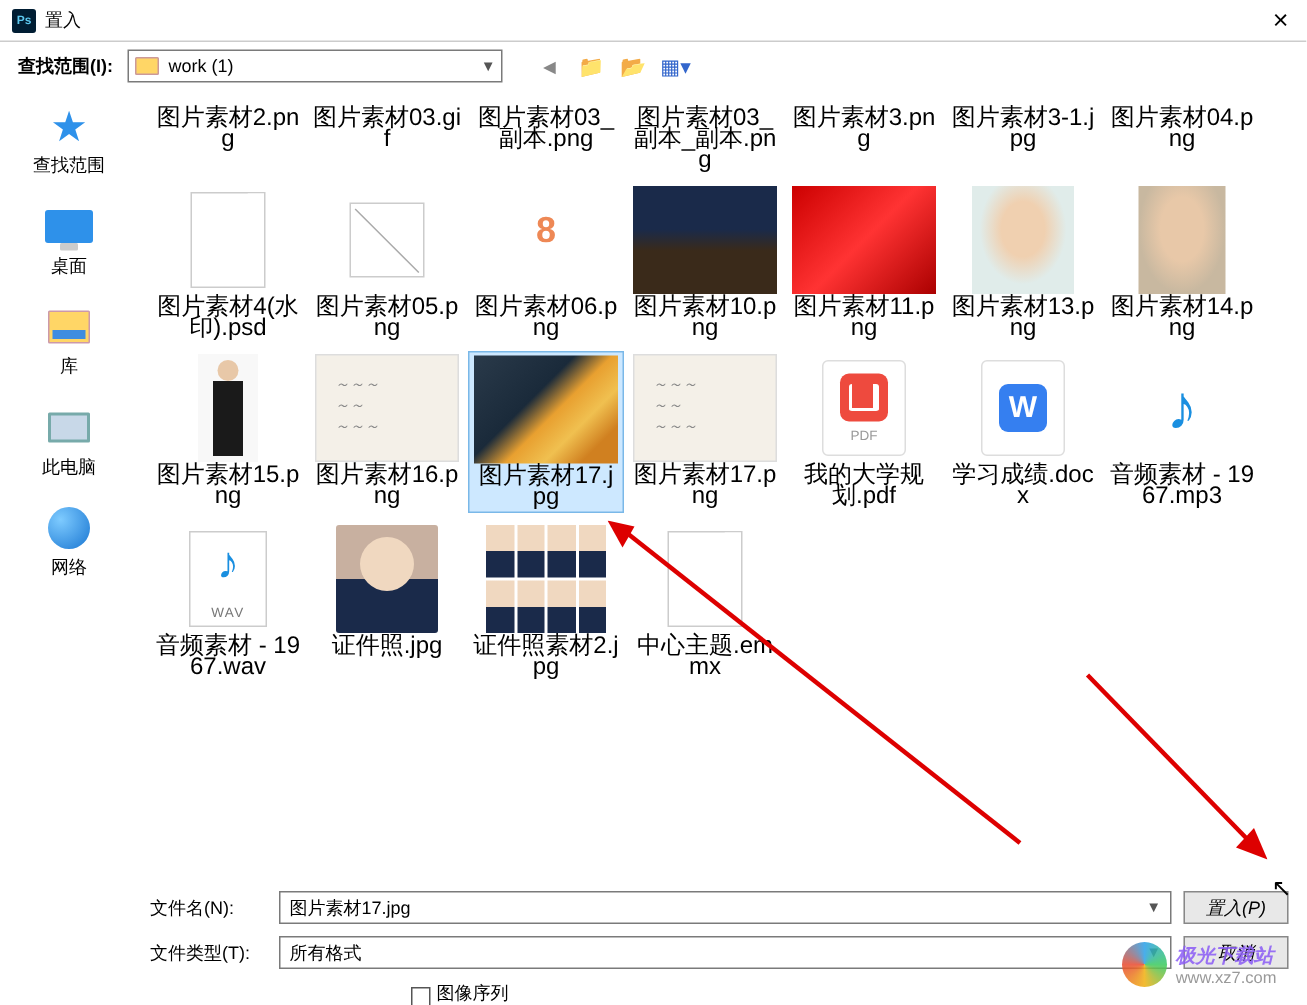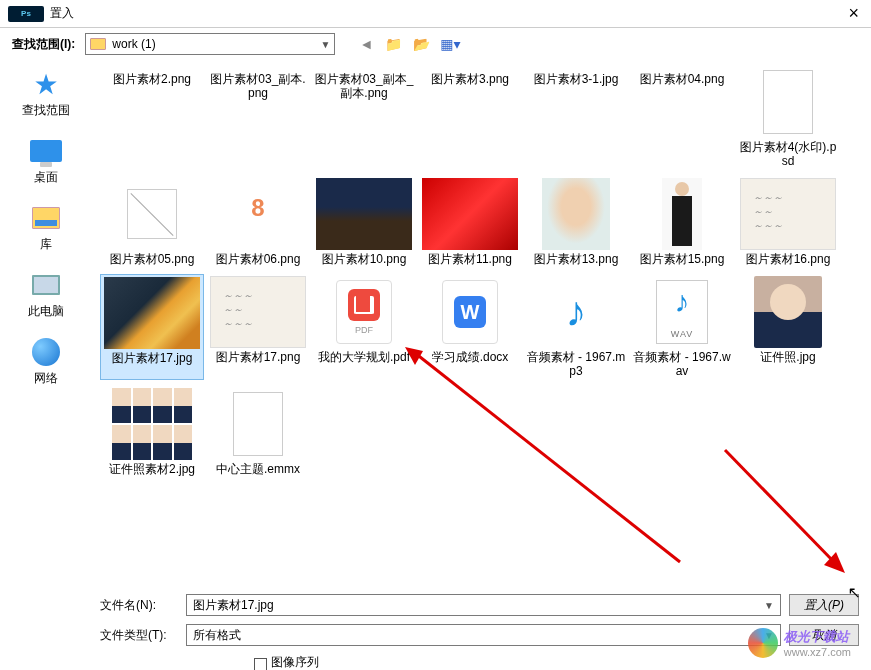--- a/index.html
+++ b/index.html
@@ -1,18 +1,18 @@
 <!DOCTYPE html>
 <html><head>
   <meta charset="utf-8">
   <style>
     * { margin: 0; padding: 0; box-sizing: border-box; font-family: "Microsoft YaHei", "SimSun", Arial, sans-serif; }
     body { width: 871px; height: 670px; background: #fff; font-size: 12px; overflow: hidden; position: relative; }
     .titlebar { height: 28px; display: flex; align-items: center; padding: 0 8px; border-bottom: 1px solid #ccc; }
-    .ps-icon { width: 36px; height: 16px; background: #001d33; color: #5cc8ef; font-size: 8px; font-weight: bold; display: flex; align-items: center; justify-content: center; border-radius: 2px; margin-right: 6px; }
+    .ps-icon { width: 16px; height: 16px; background: #001d33; color: #5cc8ef; font-size: 8px; font-weight: bold; display: flex; align-items: center; justify-content: center; border-radius: 2px; margin-right: 6px; }
     .title-text { flex: 1; }
     .close-x { font-size: 18px; cursor: pointer; padding: 0 4px; }
     .toolbar { height: 32px; display: flex; align-items: center; padding: 0 12px; gap: 6px; }
     .tb-label { margin-right: 4px; font-weight: bold; }
     .location-select { flex: 0 0 250px; height: 22px; border: 1px solid #7a7a7a; display: flex; align-items: center; padding: 0 4px; background: #fff; }
     .folder-ico { width: 16px; height: 12px; background: #ffd666; border: 1px solid #c99; margin-right: 6px; border-radius: 1px; }
     .dropdown-btn { margin-left: auto; font-size: 10px; color: #555; }
     .tb-icons { display: flex; gap: 10px; margin-left: 16px; align-items: center; }
     .tb-icon { width: 18px; height: 18px; display: flex; align-items: center; justify-content: center; font-size: 14px; }
     .main { display: flex; height: 530px; }
@@ -55,27 +55,27 @@
     .pdf-ico { width: 56px; height: 64px; background: #fff; border: 1px solid #ddd; border-radius: 4px; display: flex; flex-direction: column; align-items: center; justify-content: center; gap: 4px; }
     .pdf-badge { width: 32px; height: 32px; background: #ee4a3e; border-radius: 6px; display: flex; align-items: center; justify-content: center; color: #fff; font-size: 8px; }
     .pdf-badge::before { content: ""; width: 14px; height: 16px; border: 2px solid #fff; border-radius: 2px; border-top: none; border-right: 4px solid #fff; }
     .pdf-label { font-size: 9px; color: #999; }
     .docx-ico { width: 56px; height: 64px; background: #fff; border: 1px solid #ddd; border-radius: 4px; display: flex; align-items: center; justify-content: center; }
     .docx-badge { width: 32px; height: 32px; background: #357ff0; border-radius: 6px; color: #fff; font-size: 20px; font-weight: bold; display: flex; align-items: center; justify-content: center; }
     .music-ico { width: 56px; height: 56px; background: #fff; display: flex; align-items: center; justify-content: center; }
     .music-note { color: #1a8fe0; font-size: 42px; }
     .wav-ico { width: 52px; height: 64px; background: #fff; border: 1px solid #ccc; display: flex; flex-direction: column; align-items: center; justify-content: space-between; padding: 4px 0; }
     .wav-label { font-size: 9px; color: #777; letter-spacing: 1px; }
-    .flabel { text-align: center; font-size: 12px; line-height: 14px; max-width: 104px; word-break: break-all; }
+    .flabel { text-align: center; font-size: 16px; line-height: 14px; max-width: 104px; word-break: break-all; }
     .bottom { padding: 4px 12px 4px 100px; display: flex; flex-direction: column; gap: 8px; }
     .brow { display: flex; align-items: center; gap: 8px; }
     .blabel { width: 78px; }
     .binput { flex: 1; height: 22px; border: 1px solid #7a7a7a; padding: 0 6px; background: #fff; display: flex; align-items: center; justify-content: space-between; }
     .bbtn { width: 70px; height: 22px; border: 1px solid #888; background: #e8e8e8; cursor: pointer; font-size: 12px; font-style: italic; }
-    .checkbox-row { display: flex; align-items: flex-end; gap: 4px; margin-left: 68px; }
+    .checkbox-row { display: flex; align-items: flex-end; gap: 4px; margin-left: 88px; }
     .checkbox { width: 13px; height: 13px; border: 1px solid #555; }
     .arrow { position: absolute; pointer-events: none; z-index: 100; }
     .arrow1 { top: 347px; left: 405px; width: 280px; height: 220px; }
     .arrow2 { top: 445px; left: 720px; width: 125px; height: 130px; }
     .arrow1 line, .arrow2 line { stroke: #d00; stroke-width: 3; }
     .arrow1 polygon, .arrow2 polygon { fill: #d00; }
     .watermark { position: absolute; bottom: 12px; right: 20px; display: flex; align-items: center; gap: 6px; opacity: 0.85; }
     .wm-logo { width: 30px; height: 30px; border-radius: 50%; background: conic-gradient(#2aa0e8,#3aca60,#f0b010,#e84a30,#2aa0e8); }
     .wm-text { display: flex; flex-direction: column; font-size: 13px; }
     .wm-line1 { color: #8b5cf6; font-style: italic; font-weight: bold; }
@@ -143,20 +143,24 @@
 
   <div class="file-area">
     <div class="file-grid">
 
       <div class="file-item">
           <div class="thumb" style="height:4px"></div>
           <div class="flabel">图片素材2.png</div>
         </div>
       <div class="file-item">
           <div class="thumb" style="height:4px"></div>
+          <div class="flabel">图片素材03.gif</div>
+        </div>
+      <div class="file-item">
+          <div class="thumb" style="height:4px"></div>
           <div class="flabel">图片素材03_副本.png</div>
         </div>
       <div class="file-item">
           <div class="thumb" style="height:4px"></div>
           <div class="flabel">图片素材03_副本_副本.png</div>
         </div>
       <div class="file-item">
           <div class="thumb" style="height:4px"></div>
           <div class="flabel">图片素材3.png</div>
         </div>
@@ -197,20 +201,26 @@
           <div class="thumb">
             <div class="thumb-red"></div>
           </div>
           <div class="flabel">图片素材11.png</div>
         </div>
       <div class="file-item">
           <div class="thumb">
             <div class="thumb-face1"></div>
           </div>
           <div class="flabel">图片素材13.png</div>
+        </div>
+      <div class="file-item">
+          <div class="thumb">
+            <div class="thumb-face2"></div>
+          </div>
+          <div class="flabel">图片素材14.png</div>
         </div>
 
       <div class="file-item">
           <div class="thumb">
             <div class="thumb-person"></div>
           </div>
           <div class="flabel">图片素材15.png</div>
         </div>
       <div class="file-item">
           <div class="thumb">

